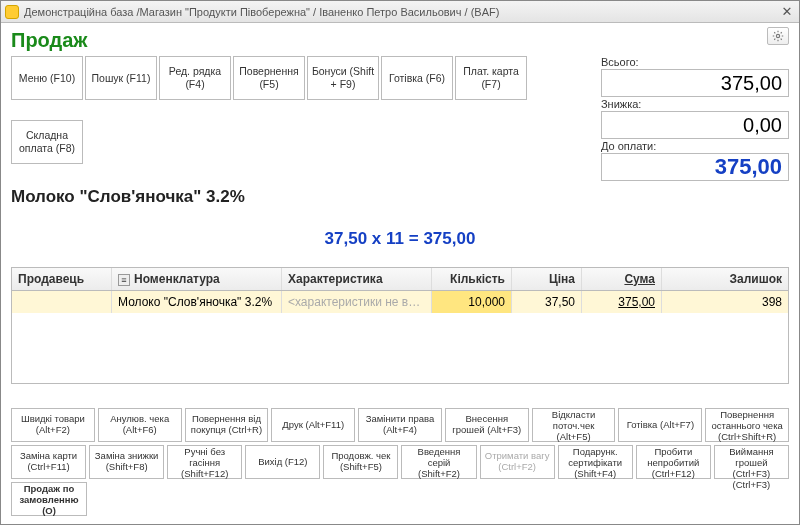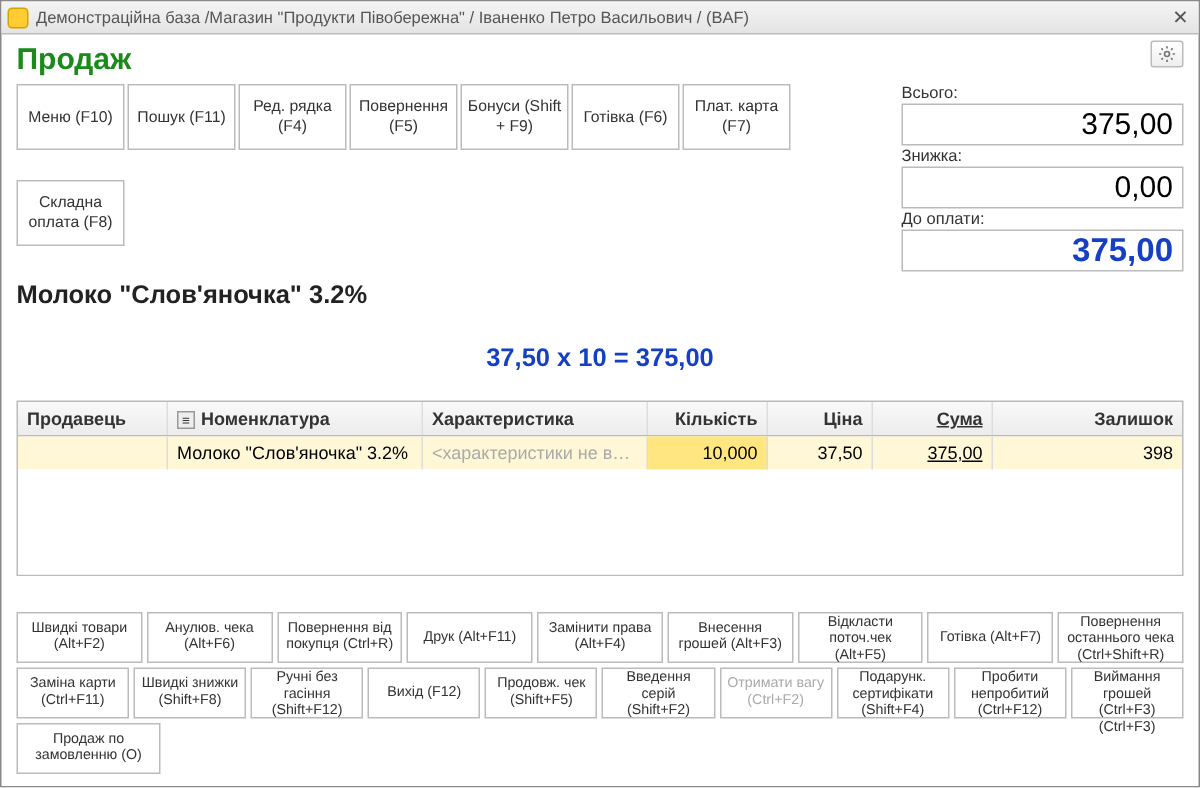--- a/index.html
+++ b/index.html
@@ -36,21 +36,21 @@
   .col-sum { width:80px; text-align:right;text-decoration:underline; }
   .col-rem { flex:1; text-align:right; }
   .badge { display:inline-block; width:12px; height:12px; border:1px solid #999; background:#eee; margin-right:4px; vertical-align:middle; font-size:9px; line-height:10px; text-align:center; }
   .grid-row { background:#fff7d6; }
   .grid-row .col-qty { background:#ffe680; }
   .grid-body { height:70px; background:#fff; }
   .bottom-toolbar { margin-top:auto; display:flex; flex-direction:column; gap:3px; padding-top:8px; }
   .bt-row { display:flex; gap:3px; }
   .bt-row button { height:34px; flex:1 1 0; min-width:0; background:#fff; border:1px solid #bbb; font-size:9.5px; line-height:1.15; cursor:pointer; color:#333; padding:1px 3px; white-space:normal; }
   .bt-row button.disabled { color:#aaa; }
-  .bt-row.last button { flex:0 0 auto; width:96px; }
+  .bt-row.last button { flex:0 0 auto; width:76px;font-weight:bold; }
 </style>
 </head>
 <body>
 
 <div class="window">
   <div class="titlebar">
     <div class="app-icon"></div>
     <div class="title-text">Демонстраційна база /Магазин "Продукти Півобережна" / Іваненко Петро Васильович / (BAF)</div>
     <div class="close">✕</div>
   </div>
@@ -83,21 +83,21 @@
           <div class="val">0,00</div>
         </div>
         <div class="total-row emph">
           <div class="lbl">До оплати:</div>
           <div class="val">375,00</div>
         </div>
       </div>
     </div>
 
     <div class="item-name">Молоко "Слов'яночка" 3.2%</div>
-    <div class="calc-line">37,50  x 10  = 375,00</div>
+    <div class="calc-line">37,50  x 11  = 375,00</div>
 
     <div class="grid">
       <div class="grid-head">
         <div class="col-seller">Продавець</div>
         <div class="col-sku"><span class="badge">≡</span><span>Номенклатура</span></div>
         <div class="col-char" style="color:#333;">Характеристика</div>
         <div class="col-qty">Кількість</div>
         <div class="col-price">Ціна</div>
         <div class="col-sum">Сума</div>
         <div class="col-rem">Залишок</div>
@@ -121,21 +121,21 @@
         <button>Повернення від покупця (Ctrl+R)</button>
         <button>Друк (Alt+F11)</button>
         <button>Замінити права (Alt+F4)</button>
         <button>Внесення грошей (Alt+F3)</button>
         <button>Відкласти поточ.чек (Alt+F5)</button>
         <button>Готівка (Alt+F7)</button>
         <button>Повернення останнього чека (Ctrl+Shift+R)</button>
       </div>
       <div class="bt-row">
         <button>Заміна карти (Ctrl+F11)</button>
-        <button>Швидкі знижки (Shift+F8)</button>
+        <button>Заміна знижки (Shift+F8)</button>
         <button>Ручні без гасіння (Shift+F12)</button>
         <button>Вихід (F12)</button>
         <button>Продовж. чек (Shift+F5)</button>
         <button>Введення серій (Shift+F2)</button>
         <button class="disabled">Отримати вагу (Ctrl+F2)</button>
         <button>Подарунк. сертифікати (Shift+F4)</button>
         <button>Пробити непробитий (Ctrl+F12)</button>
         <button>Виймання грошей (Ctrl+F3) (Ctrl+F3)</button>
       </div>
       <div class="bt-row last">

